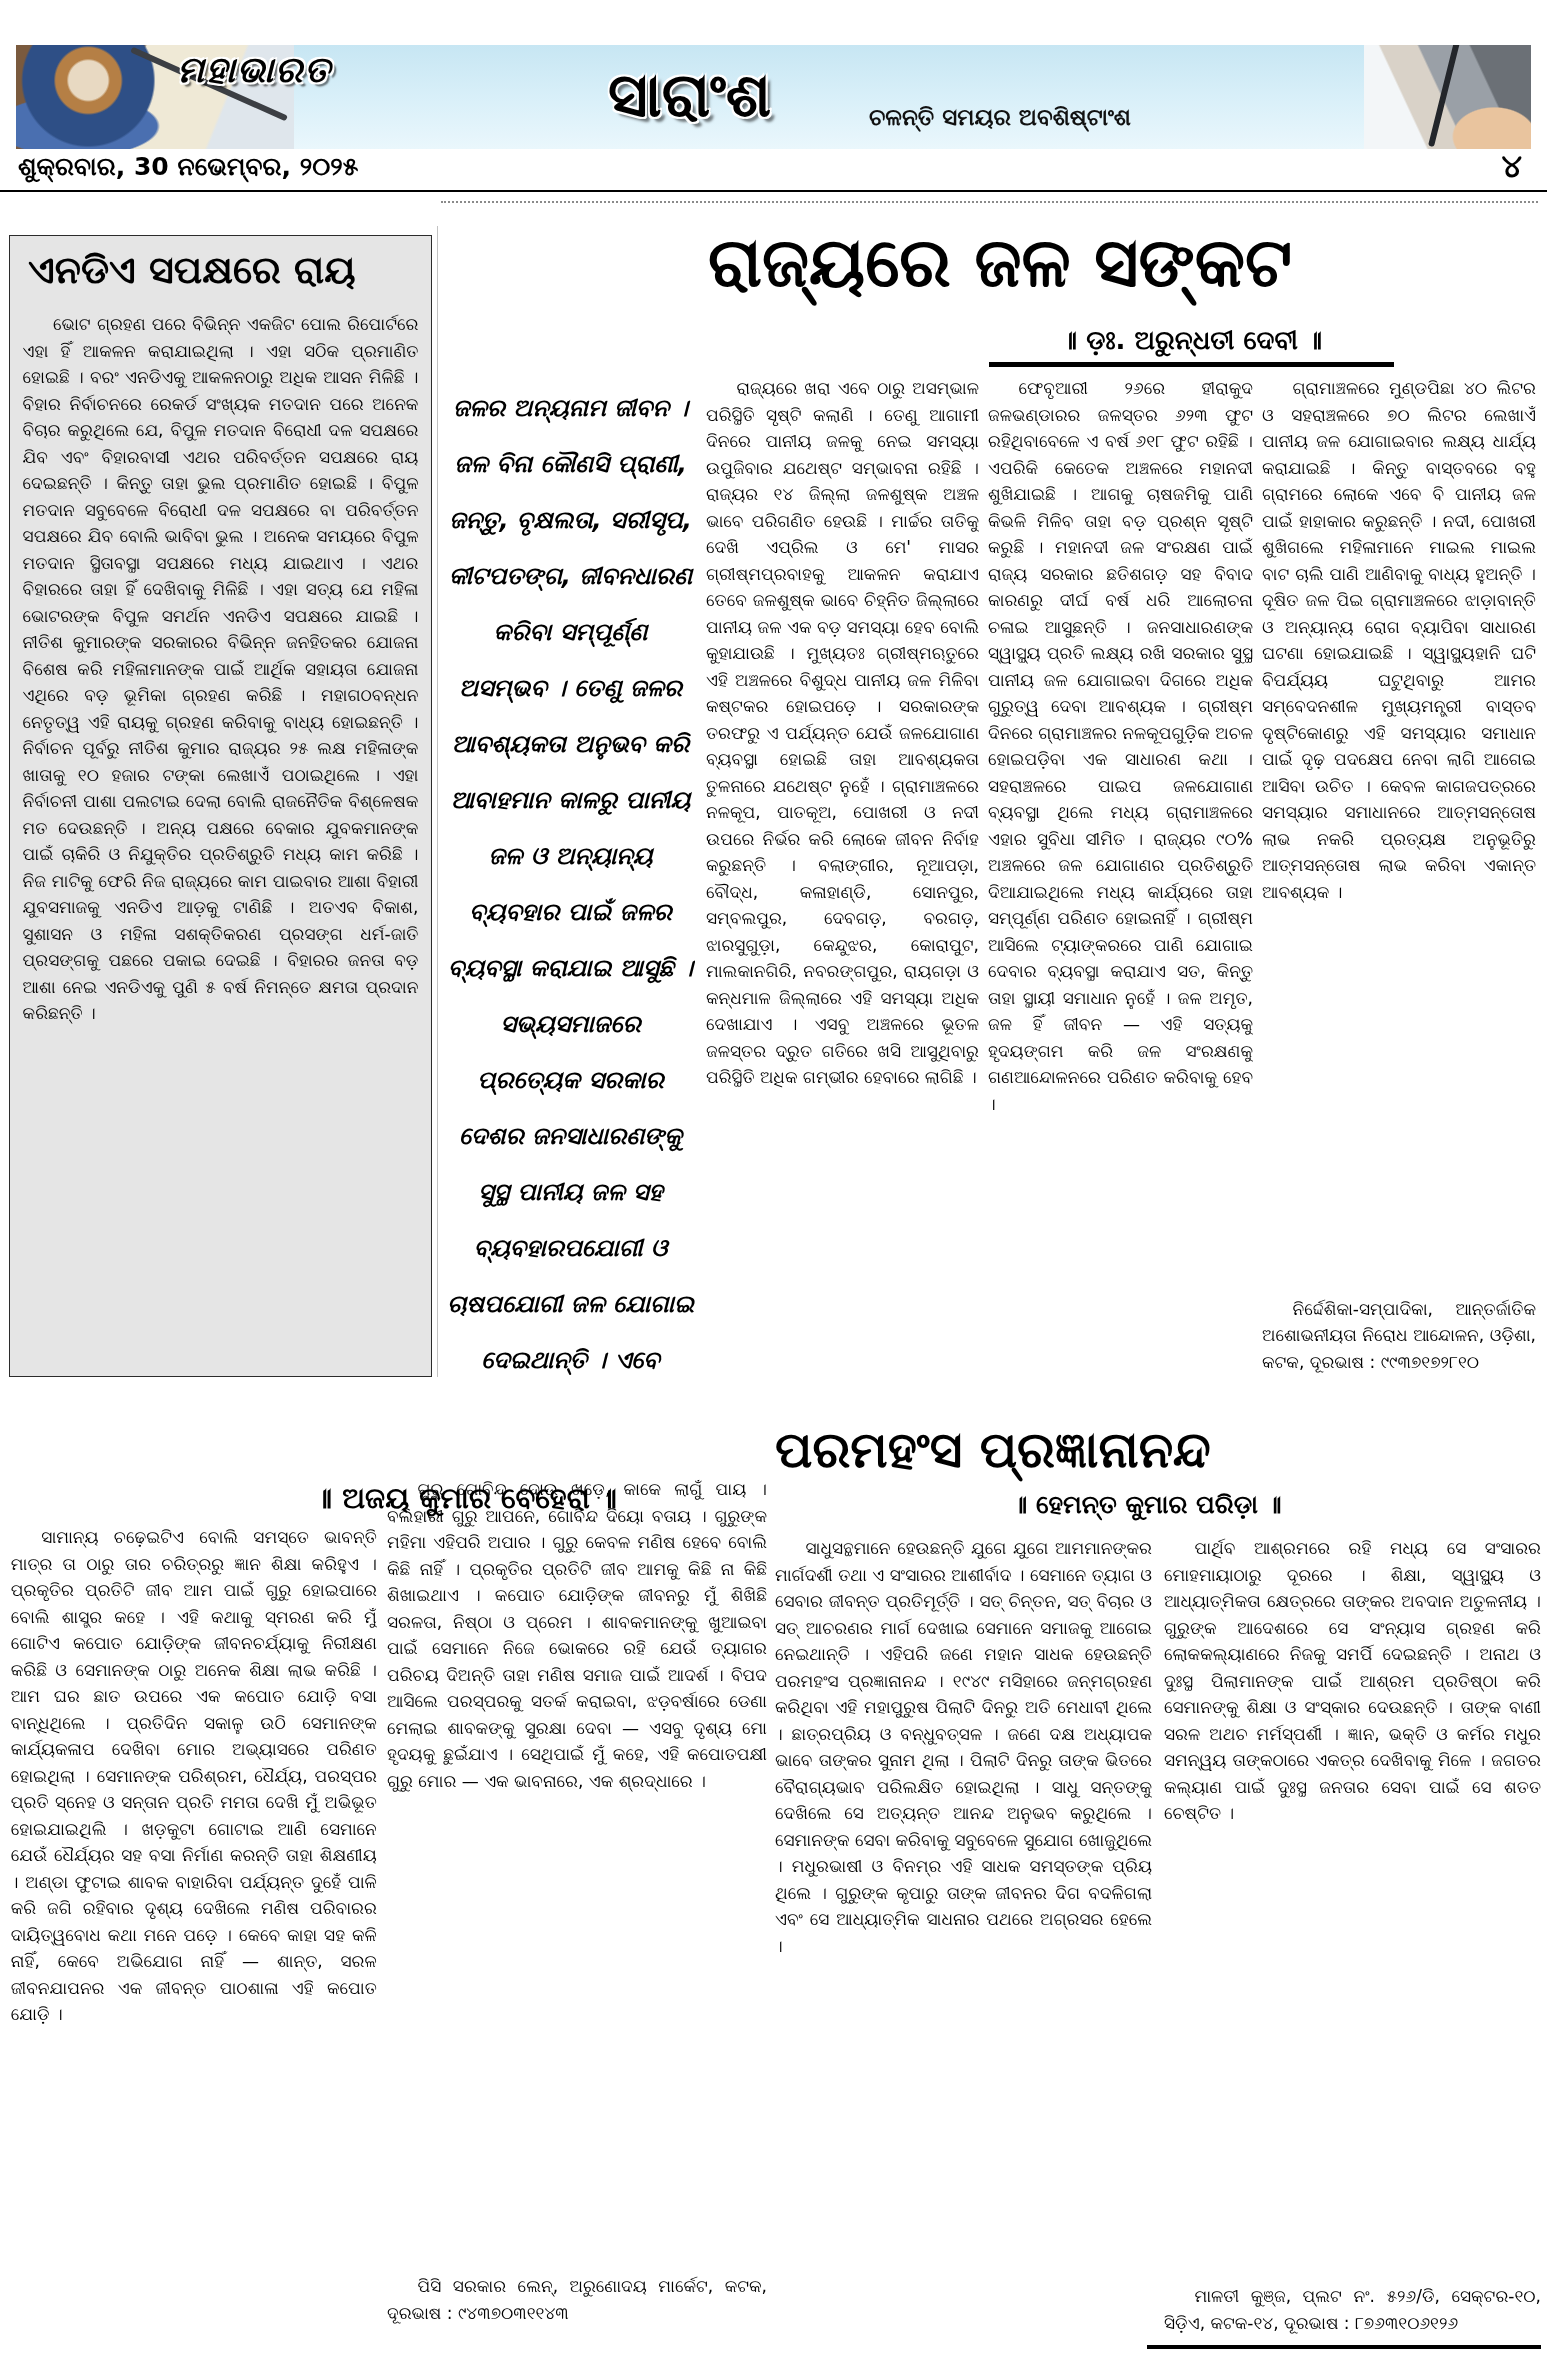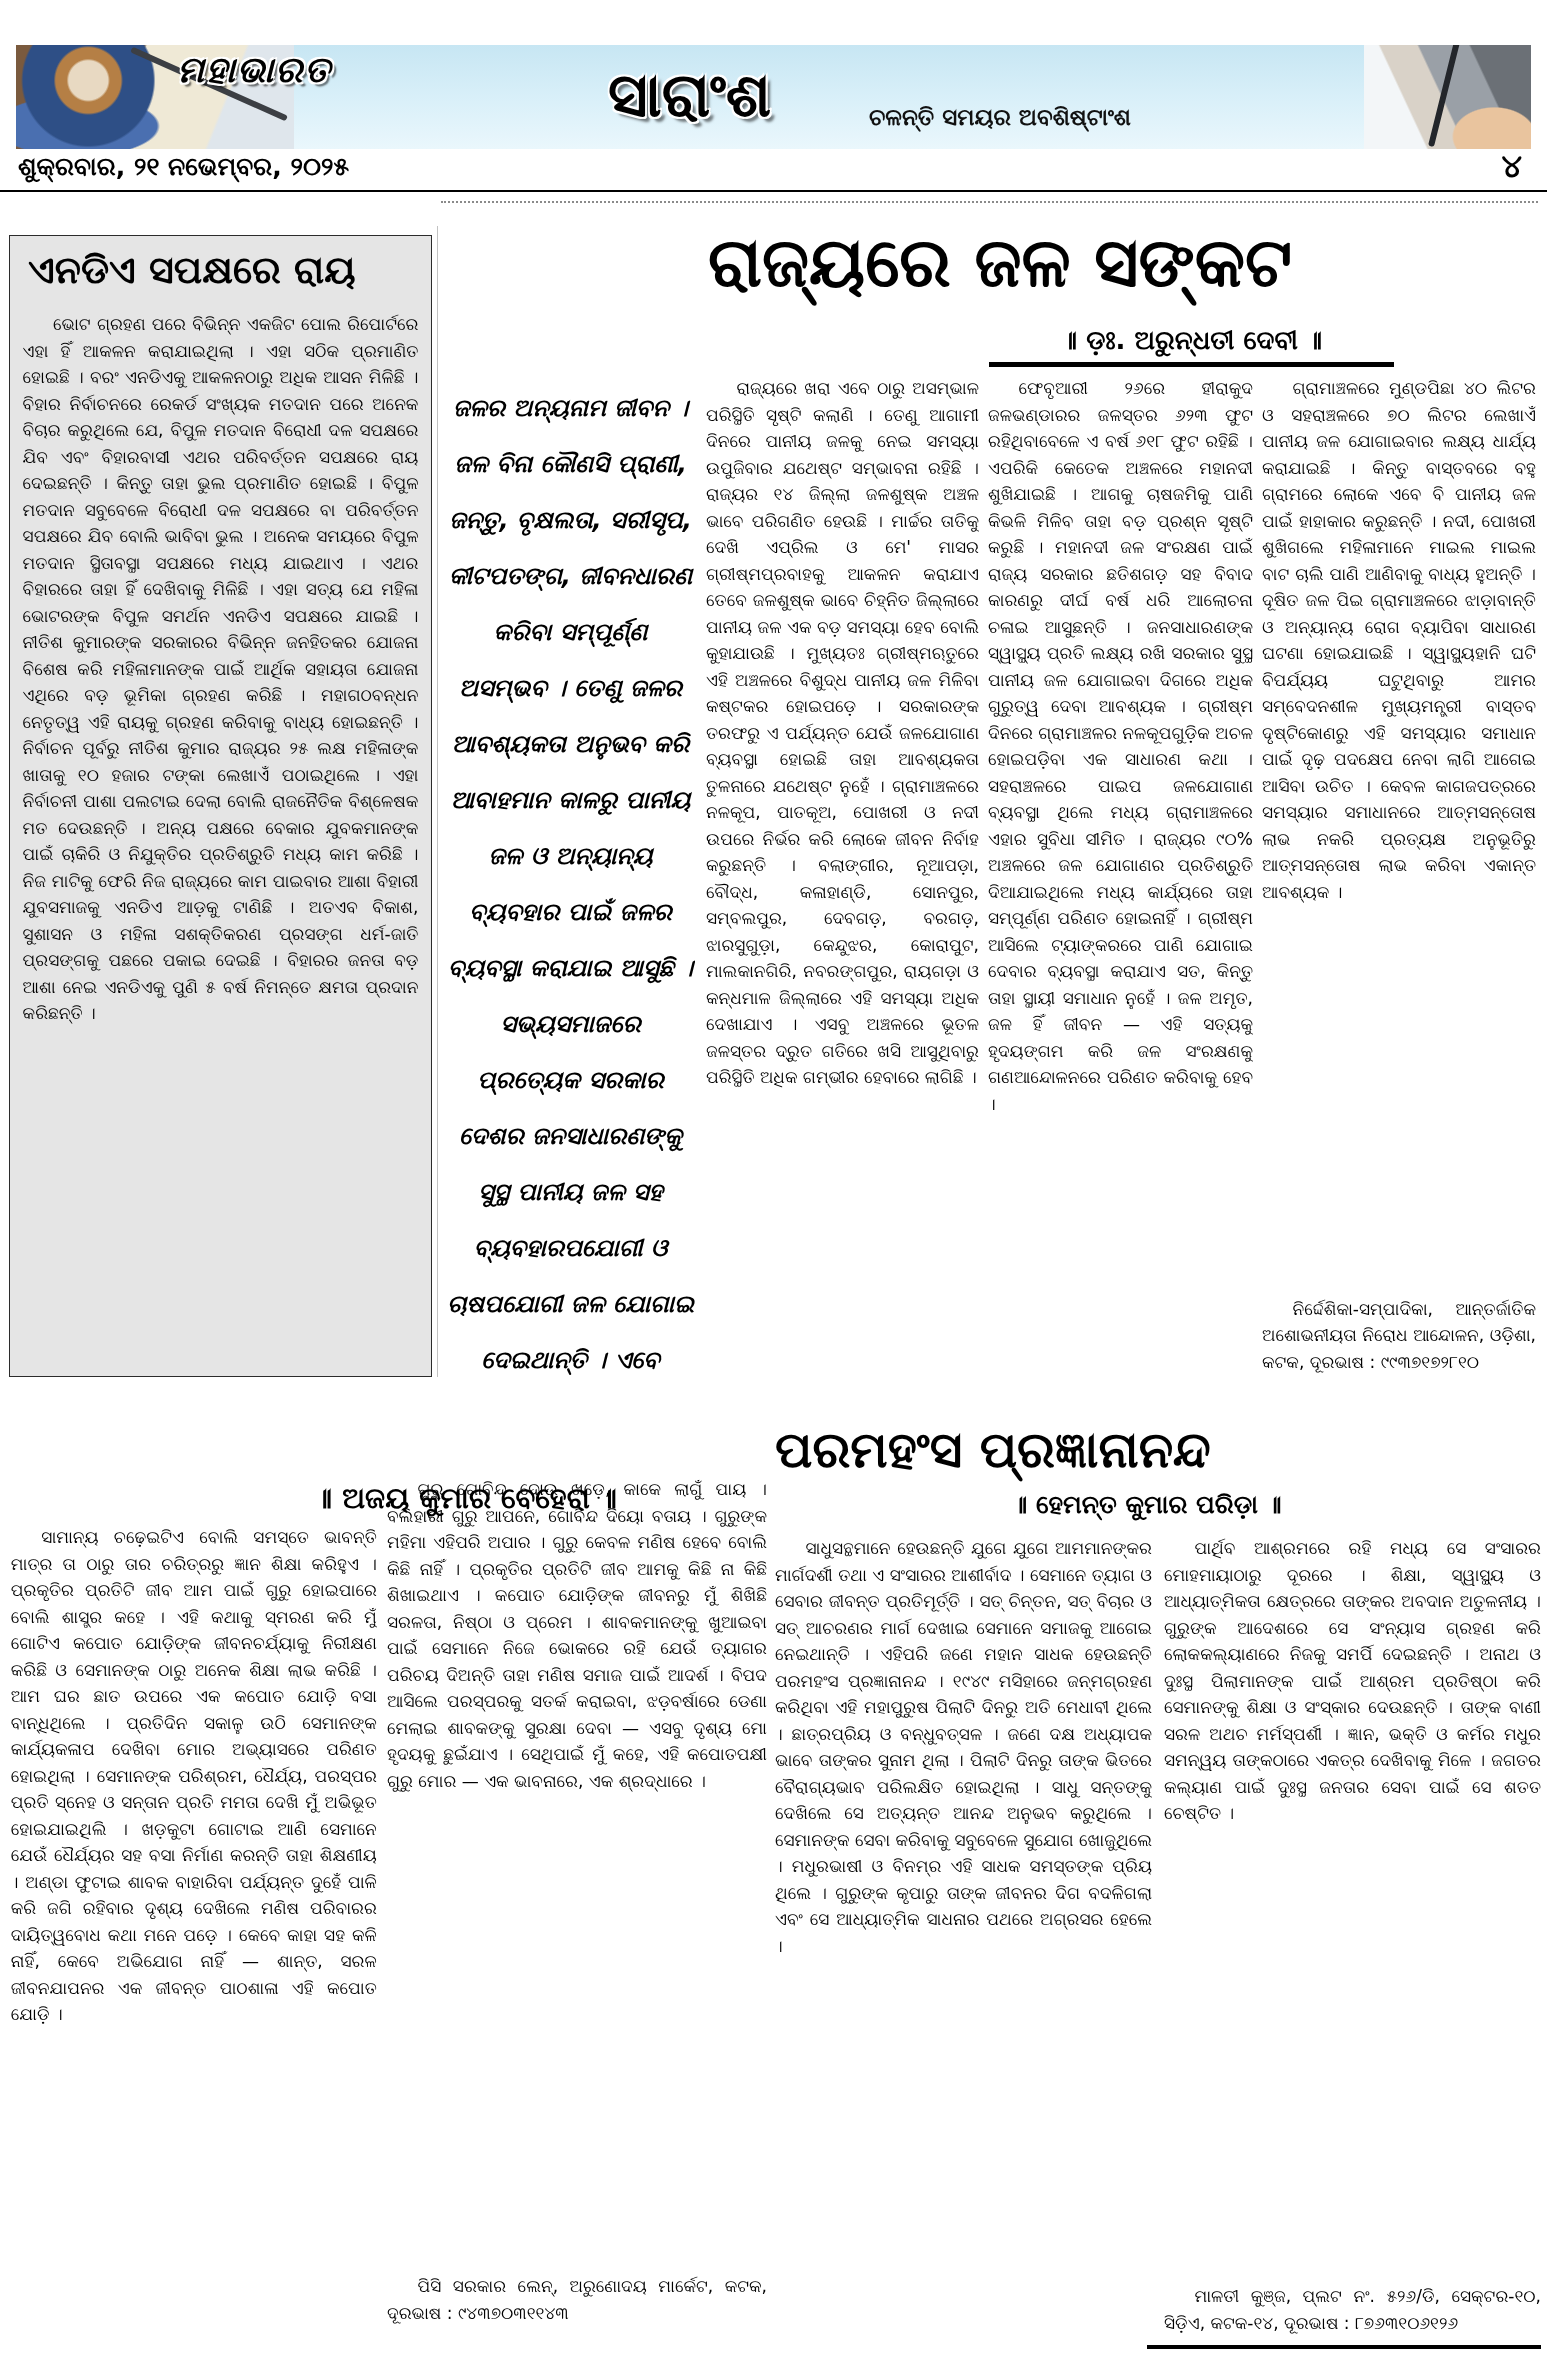--- a/index.html
+++ b/index.html
@@ -125,21 +125,21 @@
       <div class="pen-left"></div>
     </div>
     <div class="logo">ମହାଭାରତ</div>
     <div class="m-title">ସାରାଂଶ</div>
     <div class="m-subtitle">ଚଳନ୍ତି ସମୟର ଅବଶିଷ୍ଟାଂଶ</div>
     <div class="photo-right">
       <div class="pen-right"></div>
     </div>
   </div>
 
-  <div class="date">ଶୁକ୍ରବାର, ୨୧ ନଭେମ୍ବର, ୨୦୨୫</div>
+  <div class="date">ଶୁକ୍ରବାର, 30 ନଭେମ୍ବର, ୨୦୨୫</div>
   <div class="pagenum">୪</div>
   <div class="top-rule"></div>
 
   <section class="box-article">
     <h2>ଏନଡିଏ ସପକ୍ଷରେ ରାୟ</h2>
     <p class="body-text">ଭୋଟ ଗ୍ରହଣ ପରେ ବିଭିନ୍ନ ଏକଜିଟ ପୋଲ ରିପୋର୍ଟରେ ଏହା ହିଁ ଆକଳନ କରାଯାଇଥିଲା । ଏହା ସଠିକ ପ୍ରମାଣିତ ହୋଇଛି । ବରଂ ଏନଡିଏକୁ ଆକଳନଠାରୁ ଅଧିକ ଆସନ ମିଳିଛି । ବିହାର ନିର୍ବାଚନରେ ରେକର୍ଡ ସଂଖ୍ୟକ ମତଦାନ ପରେ ଅନେକ ବିଚାର କରୁଥିଲେ ଯେ, ବିପୁଳ ମତଦାନ ବିରୋଧୀ ଦଳ ସପକ୍ଷରେ ଯିବ ଏବଂ ବିହାରବାସୀ ଏଥର ପରିବର୍ତ୍ତନ ସପକ୍ଷରେ ରାୟ ଦେଇଛନ୍ତି । କିନ୍ତୁ ତାହା ଭୁଲ ପ୍ରମାଣିତ ହୋଇଛି । ବିପୁଳ ମତଦାନ ସବୁବେଳେ ବିରୋଧୀ ଦଳ ସପକ୍ଷରେ ବା ପରିବର୍ତ୍ତନ ସପକ୍ଷରେ ଯିବ ବୋଲି ଭାବିବା ଭୁଲ । ଅନେକ ସମୟରେ ବିପୁଳ ମତଦାନ ସ୍ଥିତାବସ୍ଥା ସପକ୍ଷରେ ମଧ୍ୟ ଯାଇଥାଏ । ଏଥର ବିହାରରେ ତାହା ହିଁ ଦେଖିବାକୁ ମିଳିଛି । ଏହା ସତ୍ୟ ଯେ ମହିଳା ଭୋଟରଙ୍କ ବିପୁଳ ସମର୍ଥନ ଏନଡିଏ ସପକ୍ଷରେ ଯାଇଛି । ନୀତିଶ କୁମାରଙ୍କ ସରକାରର ବିଭିନ୍ନ ଜନହିତକର ଯୋଜନା ବିଶେଷ କରି ମହିଳାମାନଙ୍କ ପାଇଁ ଆର୍ଥିକ ସହାୟତା ଯୋଜନା ଏଥିରେ ବଡ଼ ଭୂମିକା ଗ୍ରହଣ କରିଛି । ମହାଗଠବନ୍ଧନ ନେତୃତ୍ୱ ଏହି ରାୟକୁ ଗ୍ରହଣ କରିବାକୁ ବାଧ୍ୟ ହୋଇଛନ୍ତି । ନିର୍ବାଚନ ପୂର୍ବରୁ ନୀତିଶ କୁମାର ରାଜ୍ୟର ୨୫ ଲକ୍ଷ ମହିଳାଙ୍କ ଖାତାକୁ ୧୦ ହଜାର ଟଙ୍କା ଲେଖାଏଁ ପଠାଇଥିଲେ । ଏହା ନିର୍ବାଚନୀ ପାଶା ପଲଟାଇ ଦେଲା ବୋଲି ରାଜନୈତିକ ବିଶ୍ଳେଷକ ମତ ଦେଉଛନ୍ତି । ଅନ୍ୟ ପକ୍ଷରେ ବେକାର ଯୁବକମାନଙ୍କ ପାଇଁ ଚାକିରି ଓ ନିଯୁକ୍ତିର ପ୍ରତିଶ୍ରୁତି ମଧ୍ୟ କାମ କରିଛି । ନିଜ ମାଟିକୁ ଫେରି ନିଜ ରାଜ୍ୟରେ କାମ ପାଇବାର ଆଶା ବିହାରୀ ଯୁବସମାଜକୁ ଏନଡିଏ ଆଡ଼କୁ ଟାଣିଛି । ଅତଏବ ବିକାଶ, ସୁଶାସନ ଓ ମହିଳା ସଶକ୍ତିକରଣ ପ୍ରସଙ୍ଗ ଧର୍ମ-ଜାତି ପ୍ରସଙ୍ଗକୁ ପଛରେ ପକାଇ ଦେଇଛି । ବିହାରର ଜନତା ବଡ଼ ଆଶା ନେଇ ଏନଡିଏକୁ ପୁଣି ୫ ବର୍ଷ ନିମନ୍ତେ କ୍ଷମତା ପ୍ରଦାନ କରିଛନ୍ତି ।</p>
   </section>
 
   <div class="dotted-rule"></div>
   <div class="vert-rule"></div>

